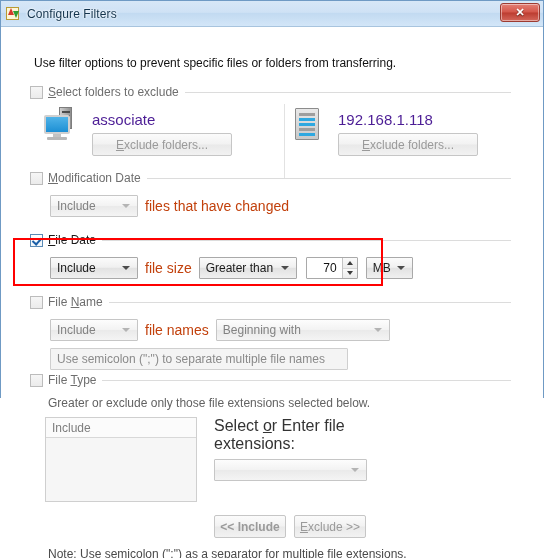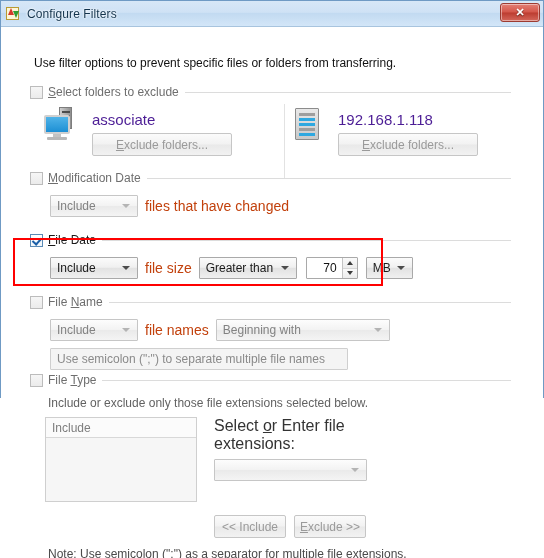--- a/index.html
+++ b/index.html
@@ -384,36 +384,36 @@
         <div class="textbox" style="width:298px;">Use semicolon (";") to separate multiple file names</div>
       </div>
     </div>
 
     <div class="group" style="margin-top:2px;">
       <div class="group-head">
         <div class="cb"></div>
         <span class="group-label dim"><span>File </span><u>T</u><span>ype</span></span>
         <div class="group-rule"></div>
       </div>
-      <div style="padding-left:31px; margin-top:8px; color:#626262; font-size:12px;">Include or exclude only those file extensions selected below.</div>
+      <div style="padding-left:31px; margin-top:8px; color:#626262; font-size:12px;">Greater or exclude only those file extensions selected below.</div>
 
       <div style="display:flex; padding-left:28px; margin-top:7px;">
         <div class="listbox" style="width:152px; height:85px;">
           <div class="hdr">Include</div>
           <div class="bodyarea"></div>
         </div>
 
         <div style="width:170px; padding-left:17px;">
           <div style="font-size:16px; color:#333;"><span>Select </span><u>o</u><span>r Enter file extensions:</span></div>
           <div class="combo" style="width:153px; margin-top:6px;">
               <span></span>
               <span class="arrow"></span>
             </div>
           <div style="display:flex; margin-top:34px; gap:8px;">
-            <div class="btn" style="width:72px;">&lt;&lt; Include</div>
+            <div class="btn" style="width:72px;font-weight:bold;">&lt;&lt; Include</div>
             <div class="btn" style="width:72px;">
                 <u>E</u>
                 <span>xclude &gt;&gt;</span>
               </div>
           </div>
         </div>
 
       </div>
 
       <div style="padding-left:31px; margin-top:9px; color:#4a4a4a; font-size:12px;">Note: Use semicolon (";") as a separator for multiple file extensions.</div>

